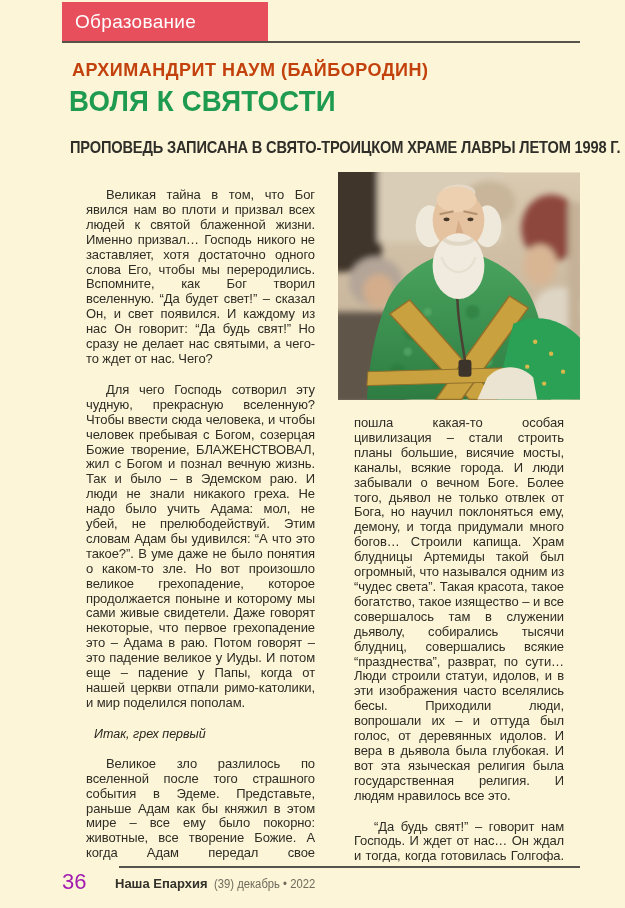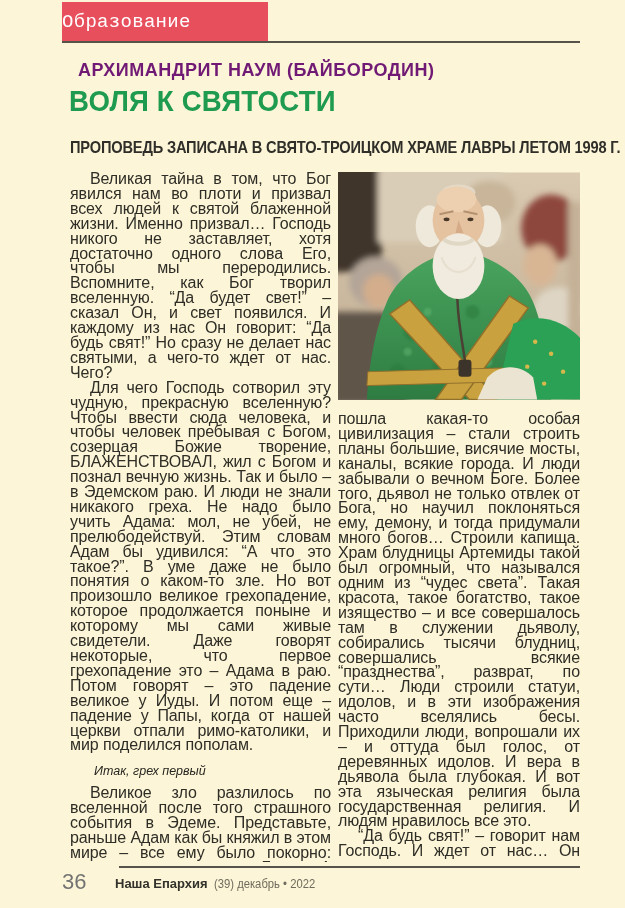--- a/index.html
+++ b/index.html
@@ -5,64 +5,64 @@
   html,body{margin:0;padding:0;}
   body{
     width:625px;height:908px;position:relative;overflow:hidden;
     background:#fcf5d7;
     font-family:"Liberation Sans","DejaVu Sans",sans-serif;
     color:#2e2d27;
   }
   .section-tab{
     position:absolute;left:62px;top:2px;width:206px;height:40px;
     background:#e74f5c;display:flex;align-items:center;
-    box-sizing:border-box;font-family:Liberation Mono, monospace;
+    padding-left:13px;box-sizing:border-box;
   }
   .section-tab span{color:#ffffff;font-size:19px;letter-spacing:.3px;}
   .header-rule{
     position:absolute;left:62px;top:41px;width:518px;height:2px;background:#55534a;
   }
   .author{
-    position:absolute;left:78px;top:60px;font-size:18px;font-weight:700;
-    color:#701a75;letter-spacing:.5px;white-space:nowrap;
+    position:absolute;left:72px;top:60px;font-size:18px;font-weight:700;
+    color:#c2410c;letter-spacing:.5px;white-space:nowrap;
   }
   .title{
     position:absolute;left:69px;top:84px;font-size:30px;font-weight:800;
     color:#1e9b4e;letter-spacing:.2px;transform:scaleX(.92);transform-origin:left top;
     white-space:nowrap;
   }
   .subtitle{
     position:absolute;left:70px;top:138px;font-size:17px;font-weight:700;
     color:#2f2e29;transform:scaleX(.86);transform-origin:left top;white-space:nowrap;
     letter-spacing:-.2px;
   }
   .columns{
     position:absolute;left:70px;top:172px;width:510px;height:690px;
     display:flex;gap:7px;overflow:hidden;
   }
   .col-left{width:261px;}
   .col-right{width:242px;}
   .body-text p{
-    margin:0;font-size:16px;line-height:14.9px;text-align:justify;
+    margin:16px;font-size:13px;line-height:14.9px;text-align:justify;
     color:#2e2d26;text-indent:20px;letter-spacing:-.1px;
   }
   .body-text p.no-indent{text-indent:0;}
   .h-plain{
     font-weight:700;font-size:13px;color:#26251f;margin:3px 0 9px 24px;
   }
   .h-italic{
     font-weight:400;font-style:italic;font-size:12.5px;color:#26251f;
     margin:11px 0 8px 24px;
   }
   .photo-wrap{width:242px;height:228px;margin-bottom:12px;}
   .footer-rule{
     position:absolute;left:119px;top:866px;width:461px;height:2px;background:#55534a;
   }
   .page-number{
-    position:absolute;left:62px;top:869px;font-size:22px;color:#737373;
+    position:absolute;left:62px;top:869px;font-size:22px;color:#a21caf;
   }
   .footer-mag{
     position:absolute;left:115px;top:876px;font-size:13px;font-weight:700;color:#32312b;
   }
   .footer-issue{
     position:absolute;left:214px;top:877px;font-size:12.5px;color:#6f6b5d;
     transform:scaleX(.9);transform-origin:left top;white-space:nowrap;
   }
 </style>
 </head>

